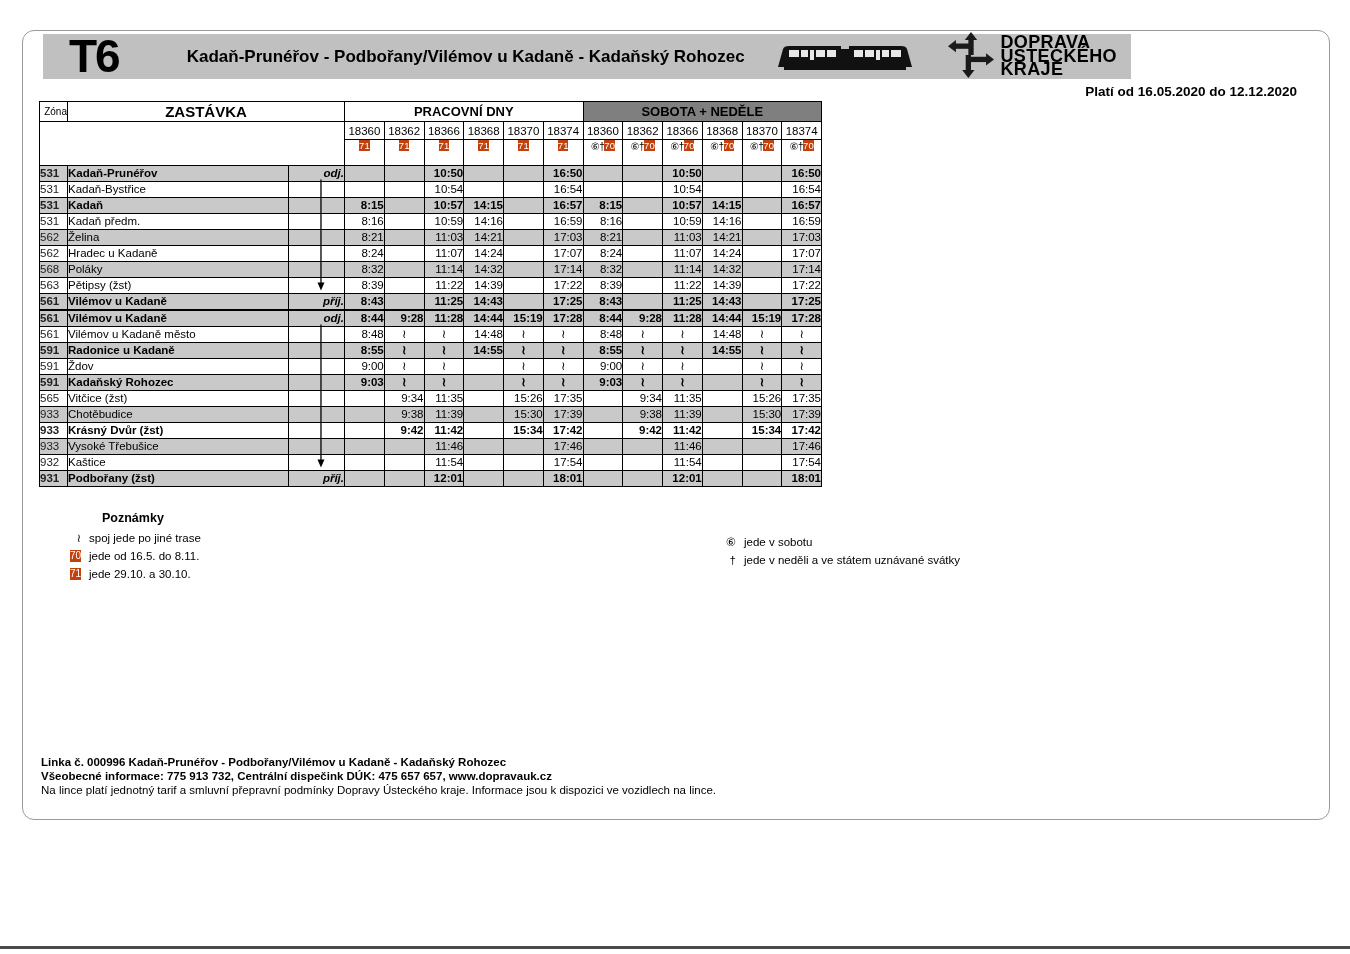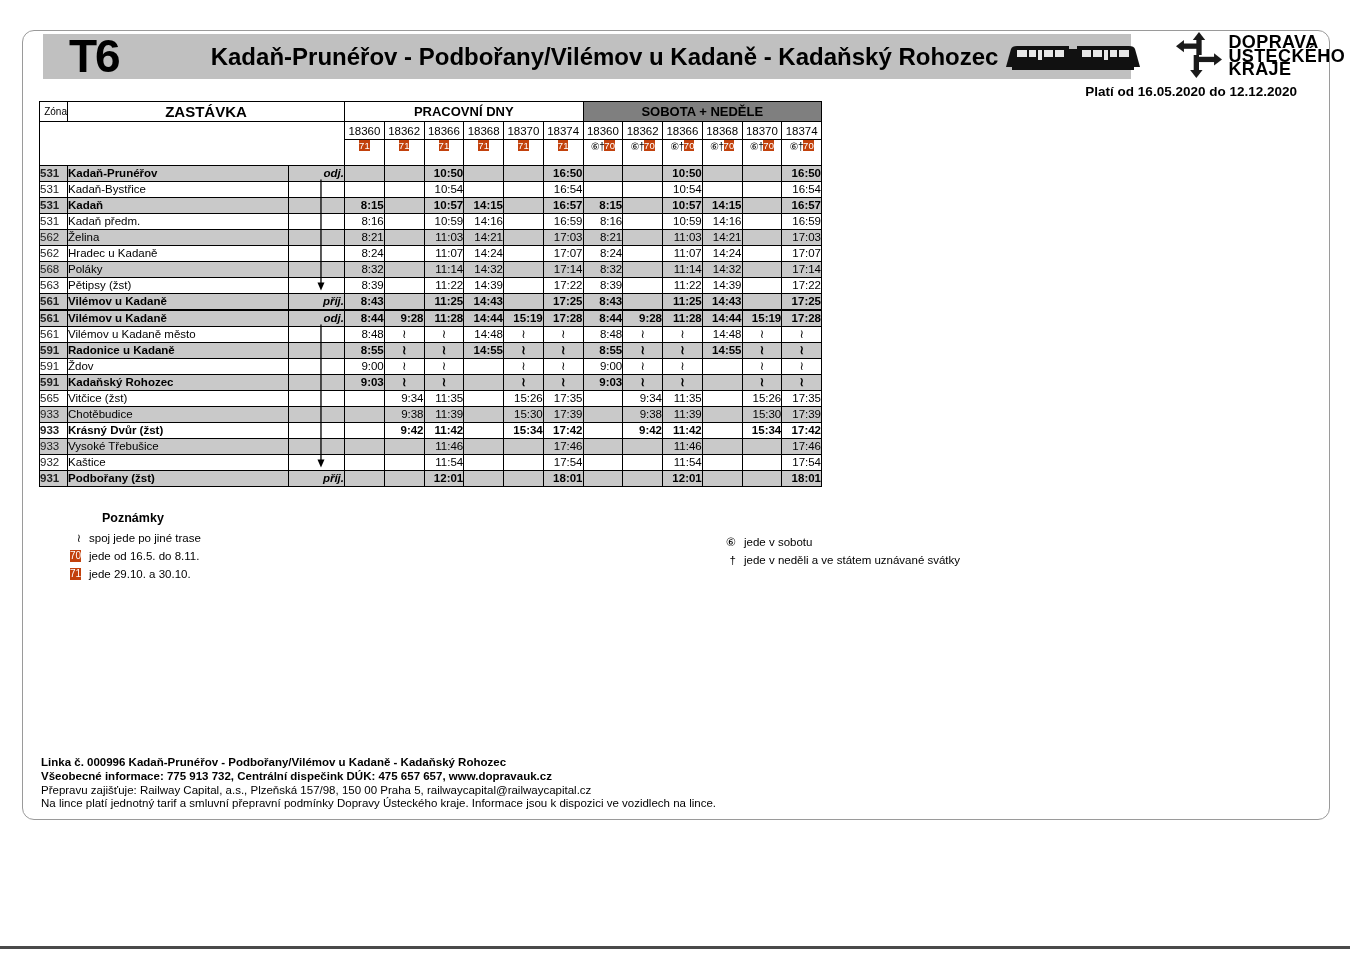--- a/index.html
+++ b/index.html
@@ -15,21 +15,21 @@
   
   .header-band{
     position:absolute;left:20px;top:3px;width:1088px;height:45px;
     background:#c0c0c0;display:flex;align-items:center;
   }
   .line-code{
     font-size:46px;font-weight:bold;letter-spacing:-2px;
     margin-left:26px;line-height:45px;
   }
   .route-title{
-    font-size:24px;font-weight:bold;margin-left:92px;flex:1;white-space:nowrap;
+    font-size:17px;font-weight:bold;margin-left:68px;flex:1;white-space:nowrap;
   }
   .train-art{margin-right:28px;display:flex;align-items:center;}
   .duk-logo{display:flex;align-items:center;margin-right:14px;}
   .duk-text{
     font-size:18px;font-weight:bold;line-height:13.5px;letter-spacing:.4px;
     margin-left:6px;
   }
   .validity{
     position:absolute;right:32px;top:53px;font-size:13.5px;font-weight:bold;
   }
@@ -563,19 +563,18 @@
         <div class="note-line">
           <span class="note-sym">†</span>
           <span>jede v neděli a ve státem uznávané svátky</span>
         </div>
       </div>
   </div>
 
   <div class="footer" id="footer-lines">
       <div class="b">Linka č. 000996  Kadaň-Prunéřov - Podbořany/Vilémov u Kadaně - Kadaňský Rohozec</div>
       <div class="b">Všeobecné informace: 775 913 732, Centrální dispečink DÚK: 475 657 657, www.dopravauk.cz</div>
-      <div>Přepravu zajišťuje: Railway Capital, a.s., Plzeňská 157/98, 150 00 Praha 5, railwaycapital@railwaycapital.cz</div>
       <div>Na lince platí jednotný tarif a smluvní přepravní podmínky Dopravy Ústeckého kraje. Informace jsou k dispozici ve vozidlech na lince.</div>
     </div>
 
 </div>
 
 <div class="bottom-rule"></div>
 
 </body></html>

